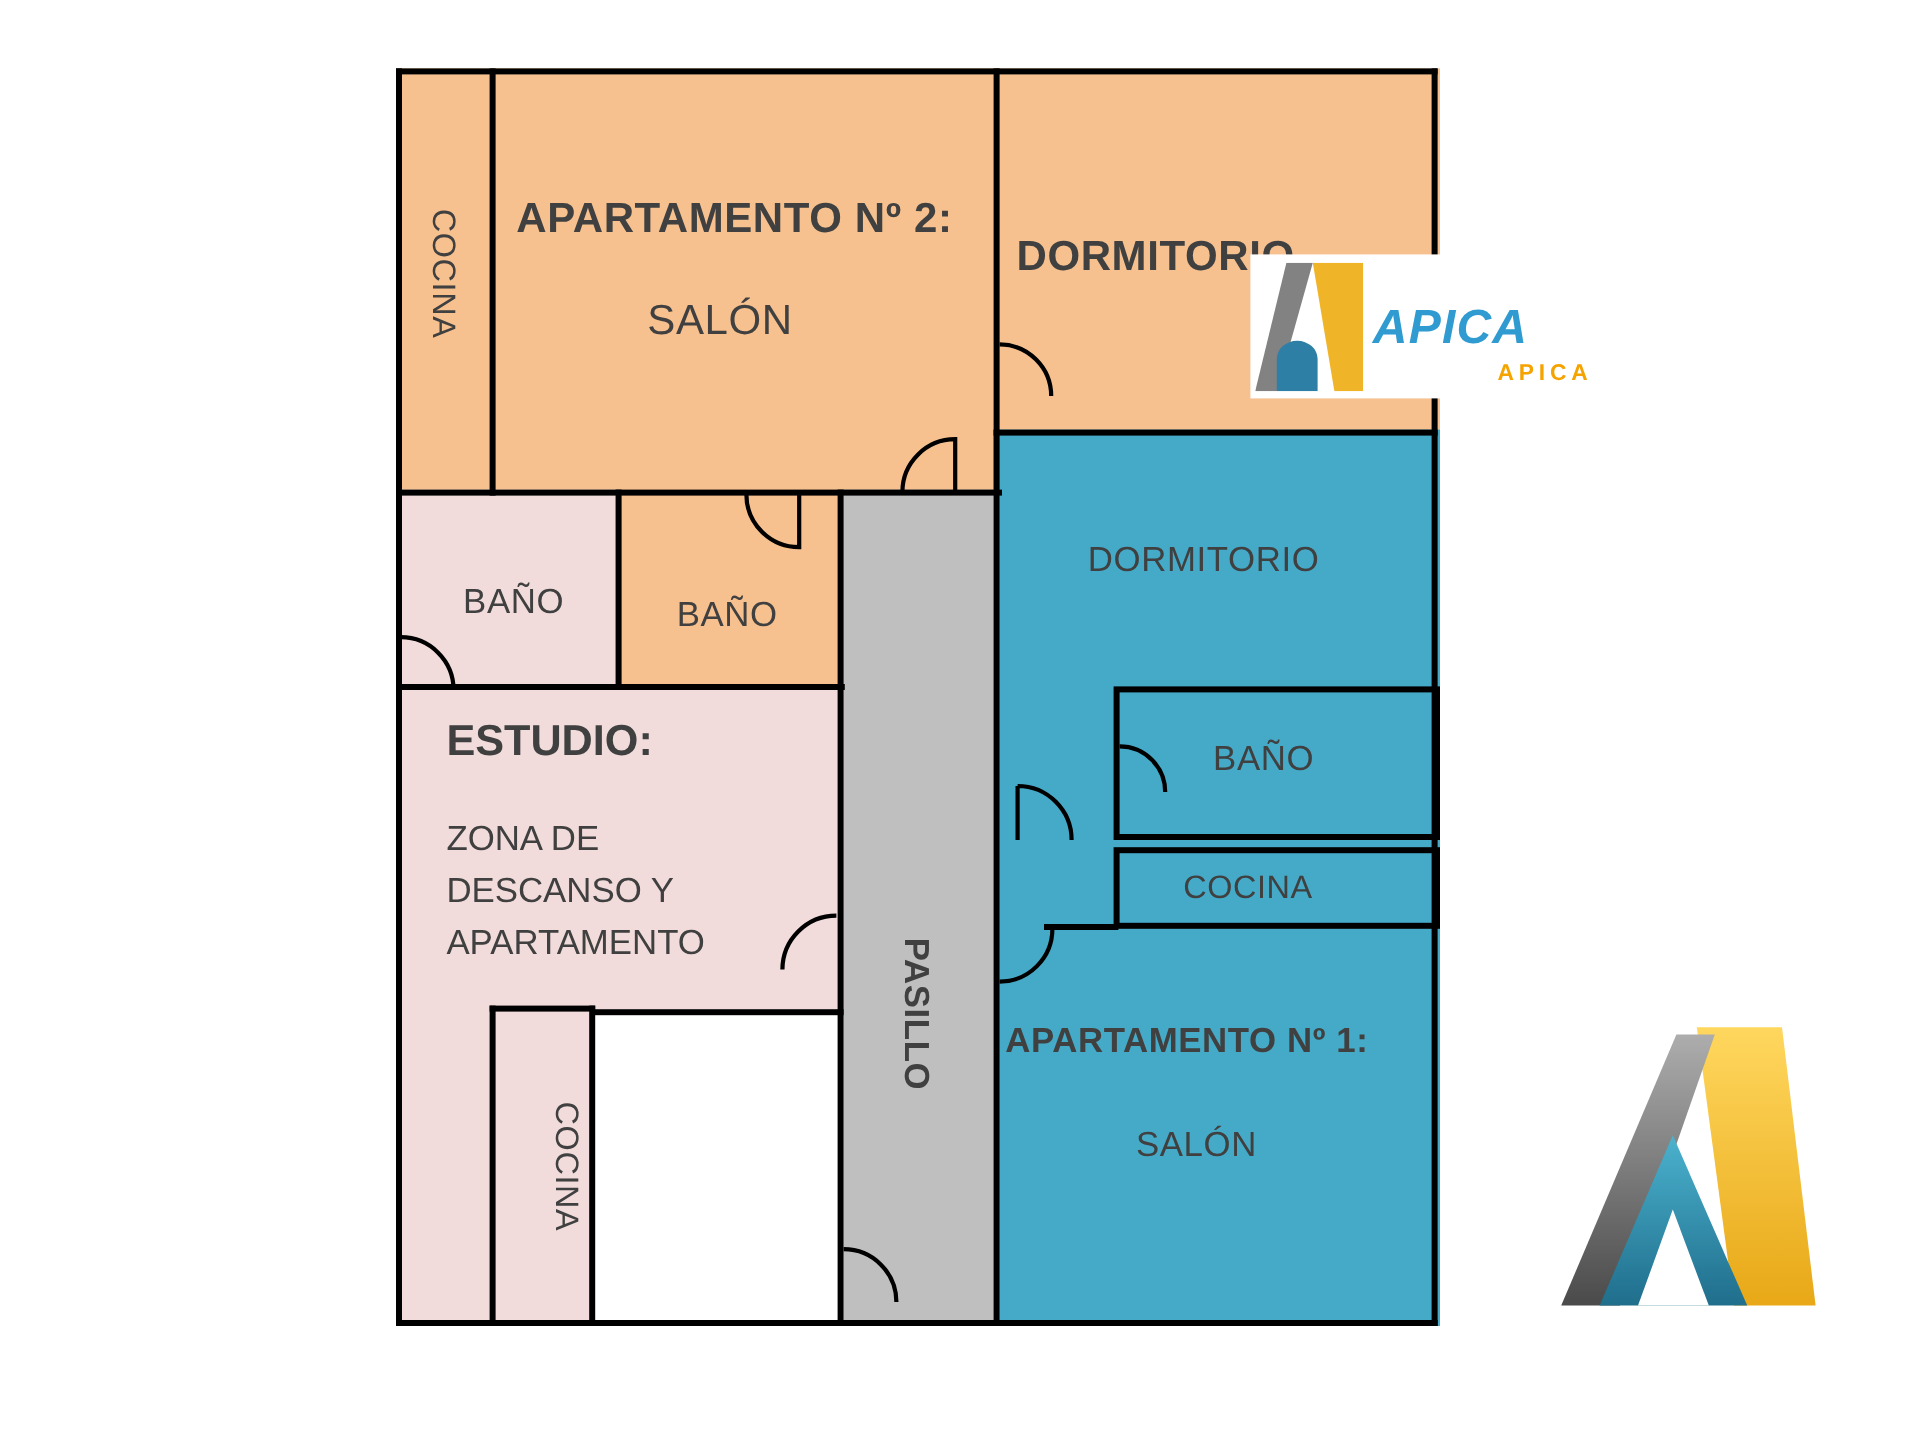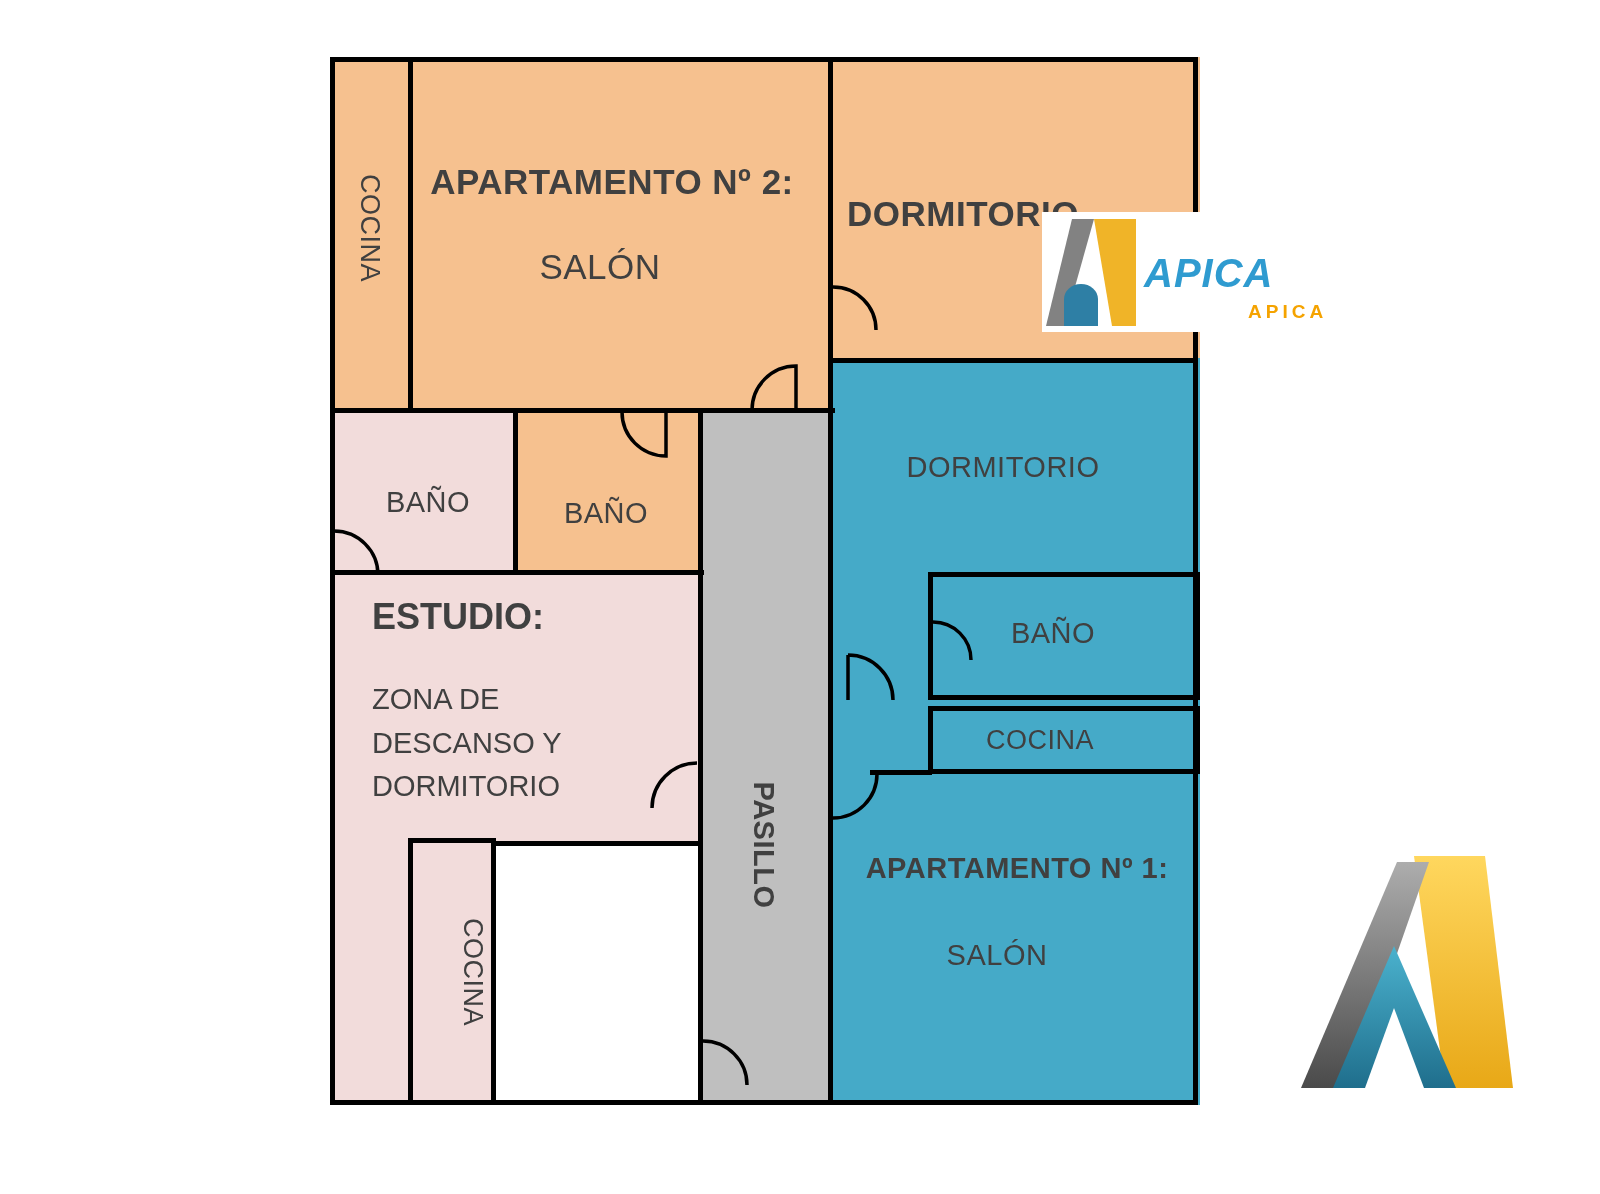--- a/index.html
+++ b/index.html
@@ -111,25 +111,25 @@
 
 <div class="lbl vert small" style="left:369px;top:228px">COCINA</div>
 <div class="lbl bold big" style="left:612px;top:182px">APARTAMENTO Nº 2:</div>
 <div class="lbl big" style="left:600px;top:267px">SALÓN</div>
 <div class="lbl bold big" style="left:963px;top:214px">DORMITORIO</div>
 <div class="lbl" style="left:1003px;top:467px">DORMITORIO</div>
 <div class="lbl" style="left:428px;top:502px">BAÑO</div>
 <div class="lbl" style="left:606px;top:513px">BAÑO</div>
 <div class="lbl" style="left:1053px;top:633px">BAÑO</div>
 <div class="lbl small" style="left:1040px;top:740px">COCINA</div>
-<div class="lbl bold" style="left:1017px;top:868px">APARTAMENTO Nº 1:</div>
+<div class="lbl bold" style="left:989px;top:868px">APARTAMENTO Nº 1:</div>
 <div class="lbl" style="left:997px;top:955px">SALÓN</div>
 <div class="lbl bold vert" style="left:763px;top:845px">PASILLO</div>
 <div class="lbl-left bold" style="left:372px;top:617px">ESTUDIO:</div>
-<div class="wrapblock" style="left:372px;top:678px">ZONA DE DESCANSO Y DORMITORIO</div>
+<div class="wrapblock" style="left:372px;top:678px">ZONA DE DESCANSO Y APARTAMENTO</div>
 <div class="lbl vert small" style="left:472px;top:972px">COCINA</div>
 
 <div class="logo-top-box" style="left:1042px;top:212px;width:160px;height:120px"></div>
 <svg style="position:absolute;left:1046px;top:219px" width="90" height="107" viewBox="0 0 90 107">
   <polygon points="48,0 90,0 90,107 66,107" fill="#F0B428"></polygon>
   <polygon points="26,0 48,0 18,107 0,107" fill="#828282"></polygon>
   <polygon points="48,32 63,107 31,107" fill="#ffffff"></polygon>
   <path d="M 18 107 L 18 80 A 17 15 0 0 1 52 80 L 52 107 Z" fill="#2E7FA5"></path>
 </svg>
 <div class="brand-word" style="left:1144px;top:273px">APICA</div>

